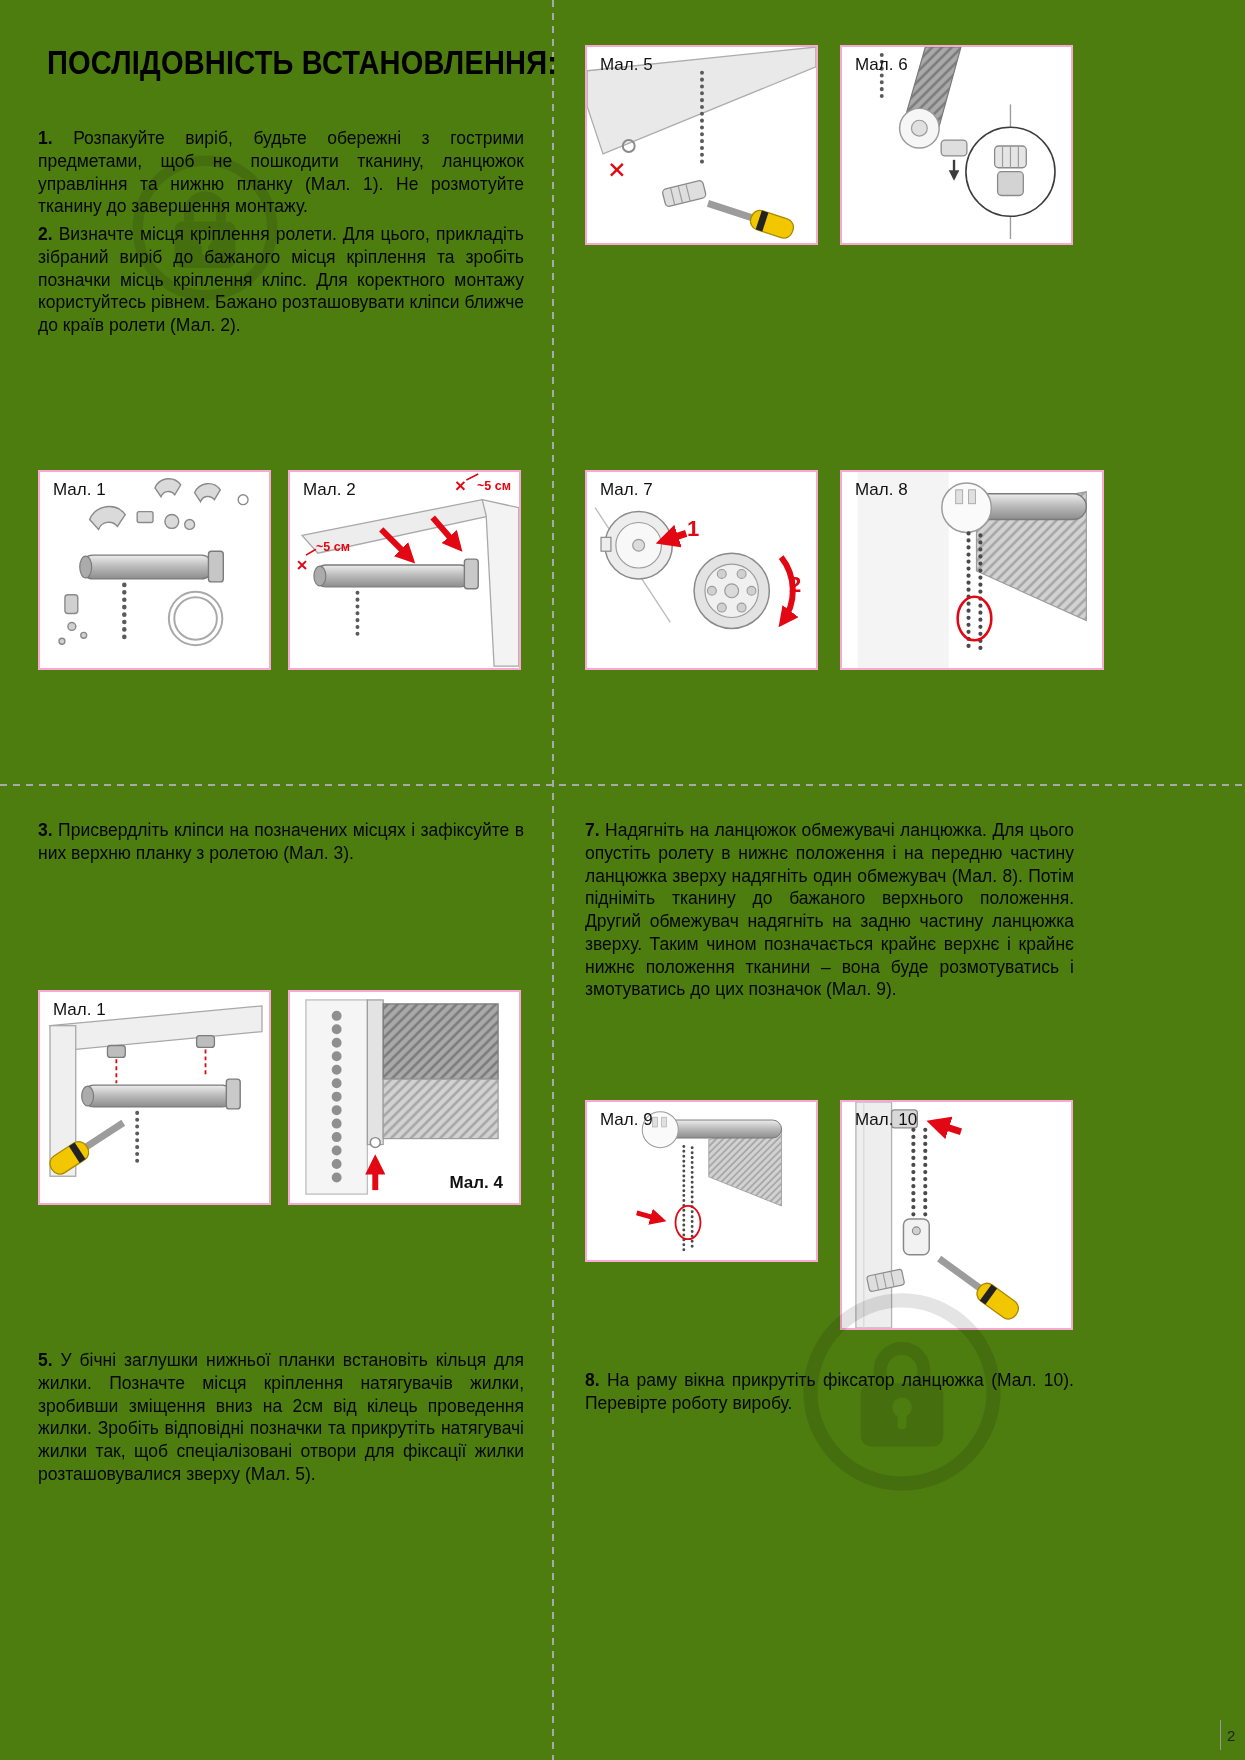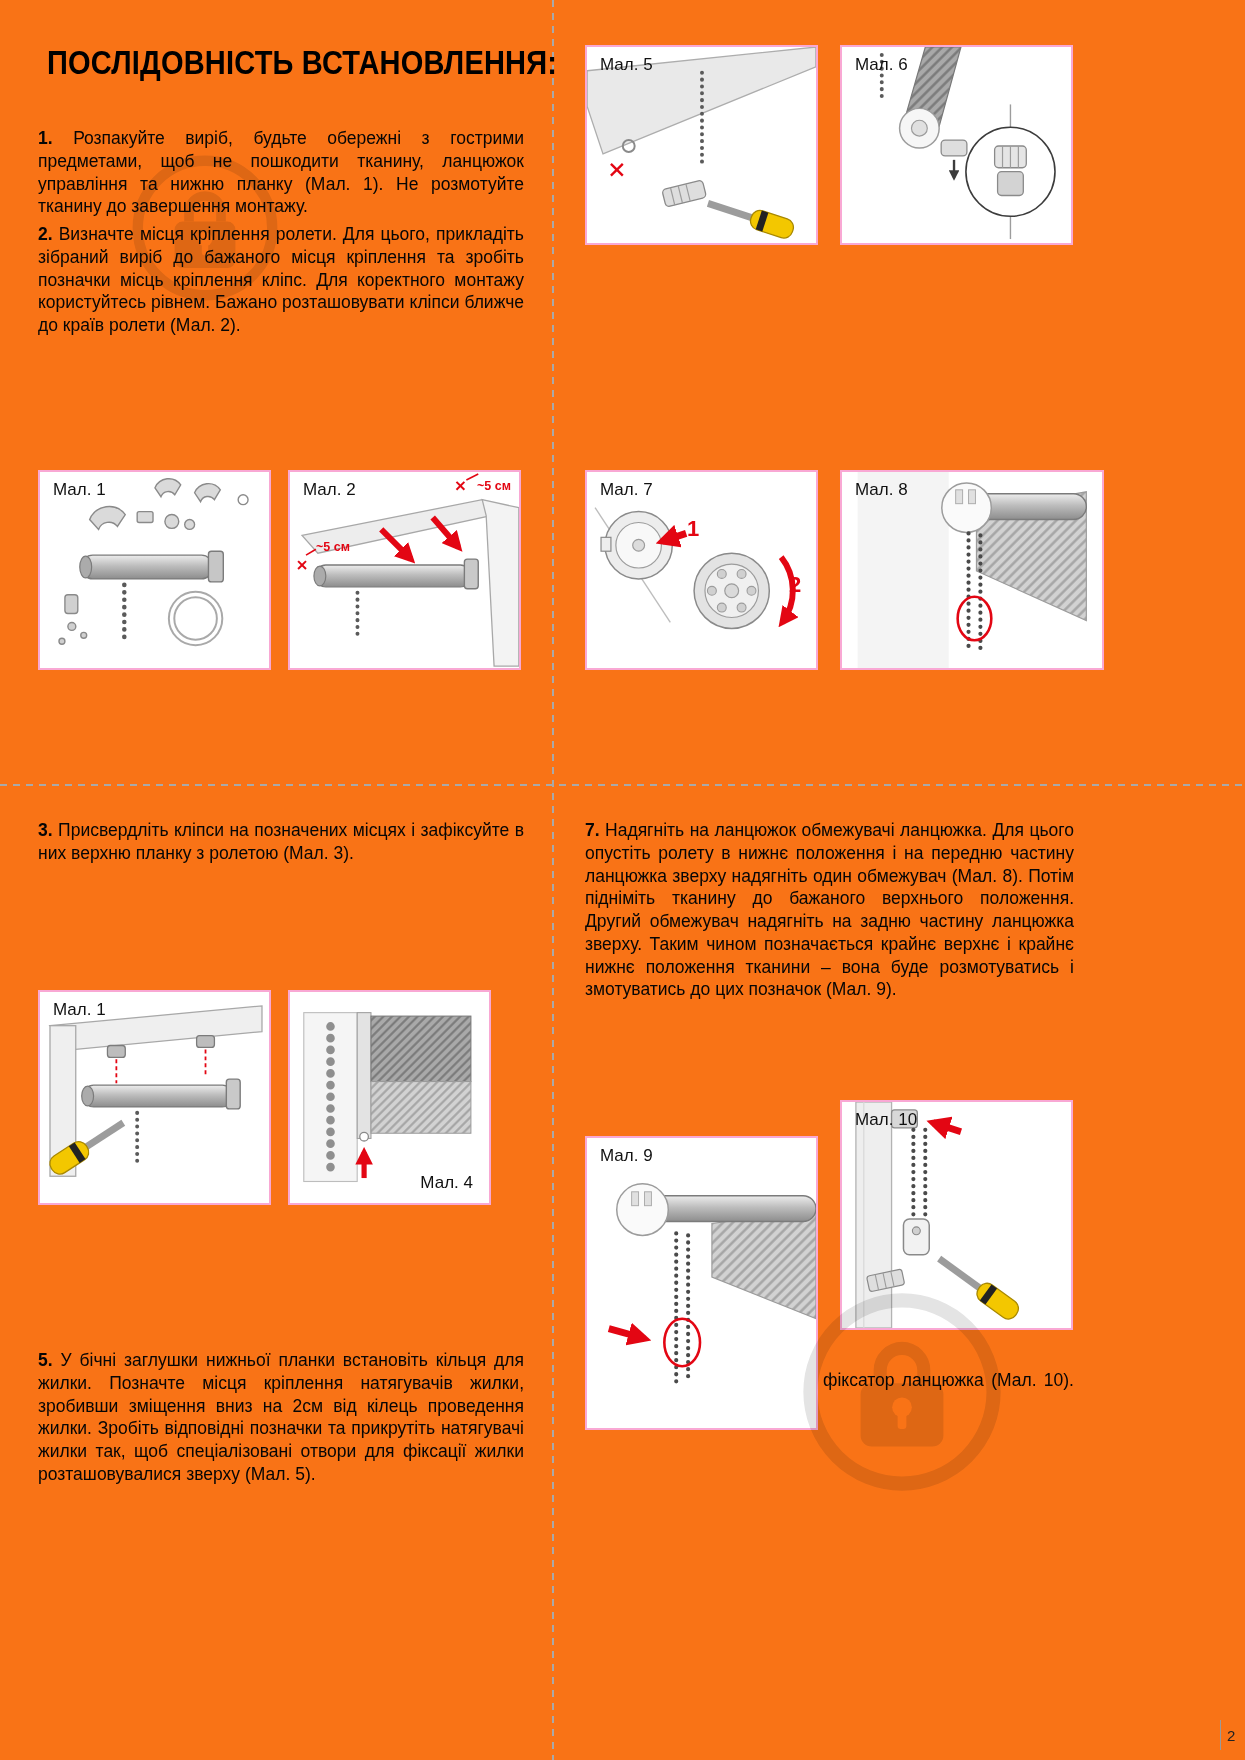--- a/index.html
+++ b/index.html
@@ -1,18 +1,18 @@
 <!DOCTYPE html>
 <html><head>
 <meta charset="utf-8">
 <style>
   * { margin:0; padding:0; box-sizing:border-box; }
   html,body { background:#fff; }
   body { font-family:"Liberation Sans", sans-serif; color:#000; }
-  .page { position:relative; width:1245px; height:1760px; background:#f97316; overflow:hidden; }
+  .page { position:relative; width:1245px; height:1760px; background:#4d7c0f; overflow:hidden; }
 
   .divider-v { position:absolute; left:552px; top:0; width:2px; height:1760px;
     background:repeating-linear-gradient(to bottom,#a9a9a9 0 7px,transparent 7px 13px); }
   .divider-h { position:absolute; left:0; top:784px; width:1245px; height:2px;
     background:repeating-linear-gradient(to right,#a9a9a9 0 7px,transparent 7px 13px); }
 
   .title { position:absolute; left:47px; top:44px; font-size:33px; font-weight:700;
     letter-spacing:0.2px; white-space:nowrap; transform:scaleX(0.88); transform-origin:left top; }
 
   .para { position:absolute; font-size:17.5px; line-height:1.3; text-align:justify; color:#060606; }
@@ -23,26 +23,26 @@
   .p4 { left:38px; top:1227px; width:486px; }
   .p5 { left:38px; top:1349px; width:486px; }
   .p6 { left:585px; top:293px; width:489px; }
   .p7 { left:585px; top:819px; width:489px; }
   .p8 { left:585px; top:1369px; width:489px; }
 
   .figbox { position:absolute; border:2px solid #f9a8d4; background:#fff; }
   .fb1  { left:38px;  top:470px;  width:233px; height:200px; }
   .fb2  { left:288px; top:470px;  width:233px; height:200px; }
   .fb3  { left:38px;  top:990px;  width:233px; height:215px; }
-  .fb4  { left:288px; top:990px;  width:203px; height:215px; }
+  .fb4  { left:288px; top:990px;  width:233px; height:215px;font-weight:bold; }
   .fb5  { left:585px; top:45px;   width:233px; height:200px; }
   .fb6  { left:840px; top:45px;   width:233px; height:200px; }
   .fb7  { left:585px; top:470px;  width:233px; height:200px; }
   .fb8  { left:840px; top:470px;  width:264px; height:200px; }
-  .fb9  { left:585px; top:1136px; width:233px; height:294px; }
+  .fb9  { left:585px; top:1100px; width:233px; height:162px; }
   .fb10 { left:840px; top:1100px; width:233px; height:230px; }
 
   .figlabel { position:absolute; left:13px; top:8px; font-size:17px; color:#111; z-index:2; }
   .figlabel.br { left:auto; top:auto; right:16px; bottom:10px; }
   .figsvg { position:absolute; left:0; top:0; width:100%; height:100%; z-index:1; }
 
   .dim { position:absolute; z-index:2; color:#e30613; font-size:12.5px; font-weight:700; }
   .dim-top  { right:8px; top:7px; }
   .dim-left { left:26px; top:68px; }
   .stepnum { position:absolute; z-index:2; color:#e30613; font-size:22px; font-weight:700; }

